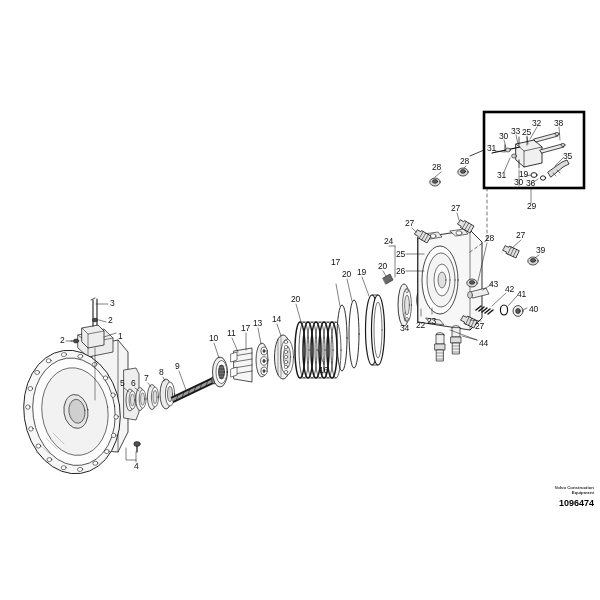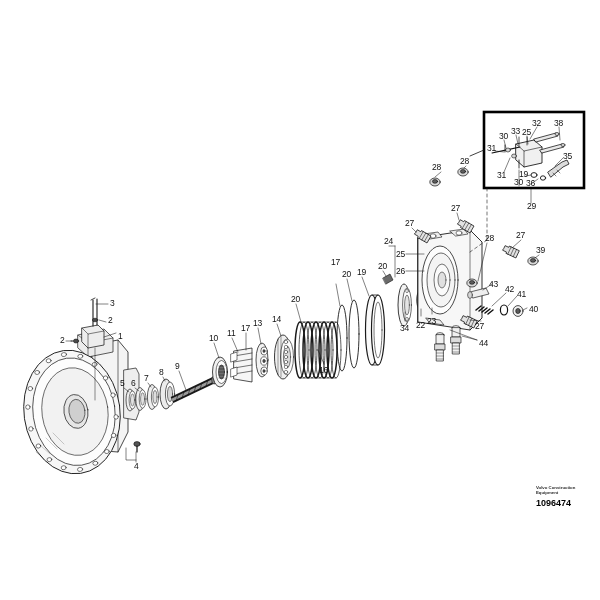--- a/index.html
+++ b/index.html
@@ -2,21 +2,21 @@
 <html><head>
 <meta charset="utf-8">
 <style>
   html,body{margin:0;padding:0;background:#ffffff;}
   body{width:600px;height:600px;overflow:hidden;
        font-family:"Liberation Sans",sans-serif;color:#000;}
   #sheet{position:relative;width:600px;height:600px;background:#fff;}
   svg.layer{position:absolute;left:0;top:0;width:600px;height:600px;}
   .cal{position:absolute;font-size:8.5px;font-weight:normal;color:#111;
        letter-spacing:-0.2px;line-height:1;}
-  .logo{position:absolute;text-align:left;}
+  .logo{position:absolute;text-align:right;}
   .logo .l1{font-size:4.3px;font-weight:bold;color:#2b2b2b;line-height:1.25;}
   .logo .l2{font-size:9px;font-weight:bold;color:#000;margin-top:2px;}
 </style>
 </head>
 <body>
 
 <div id="sheet">
 
   <svg class="layer" viewBox="0 0 600 600">
     <defs>

